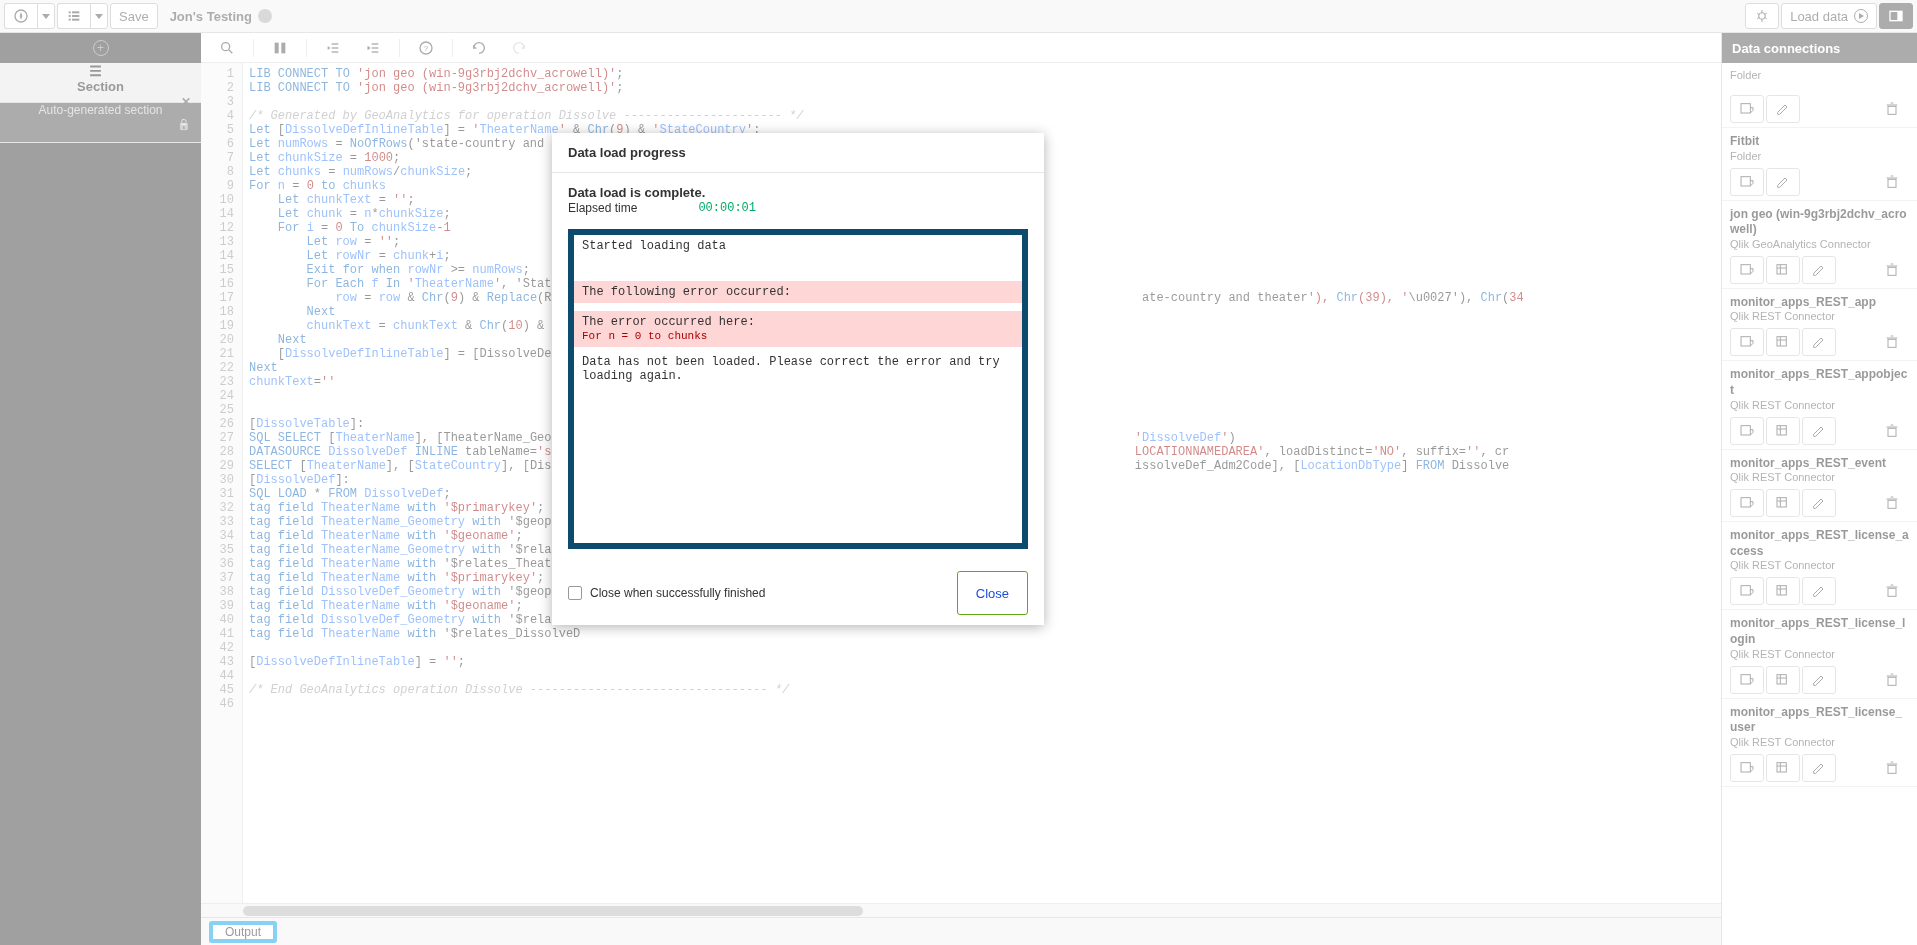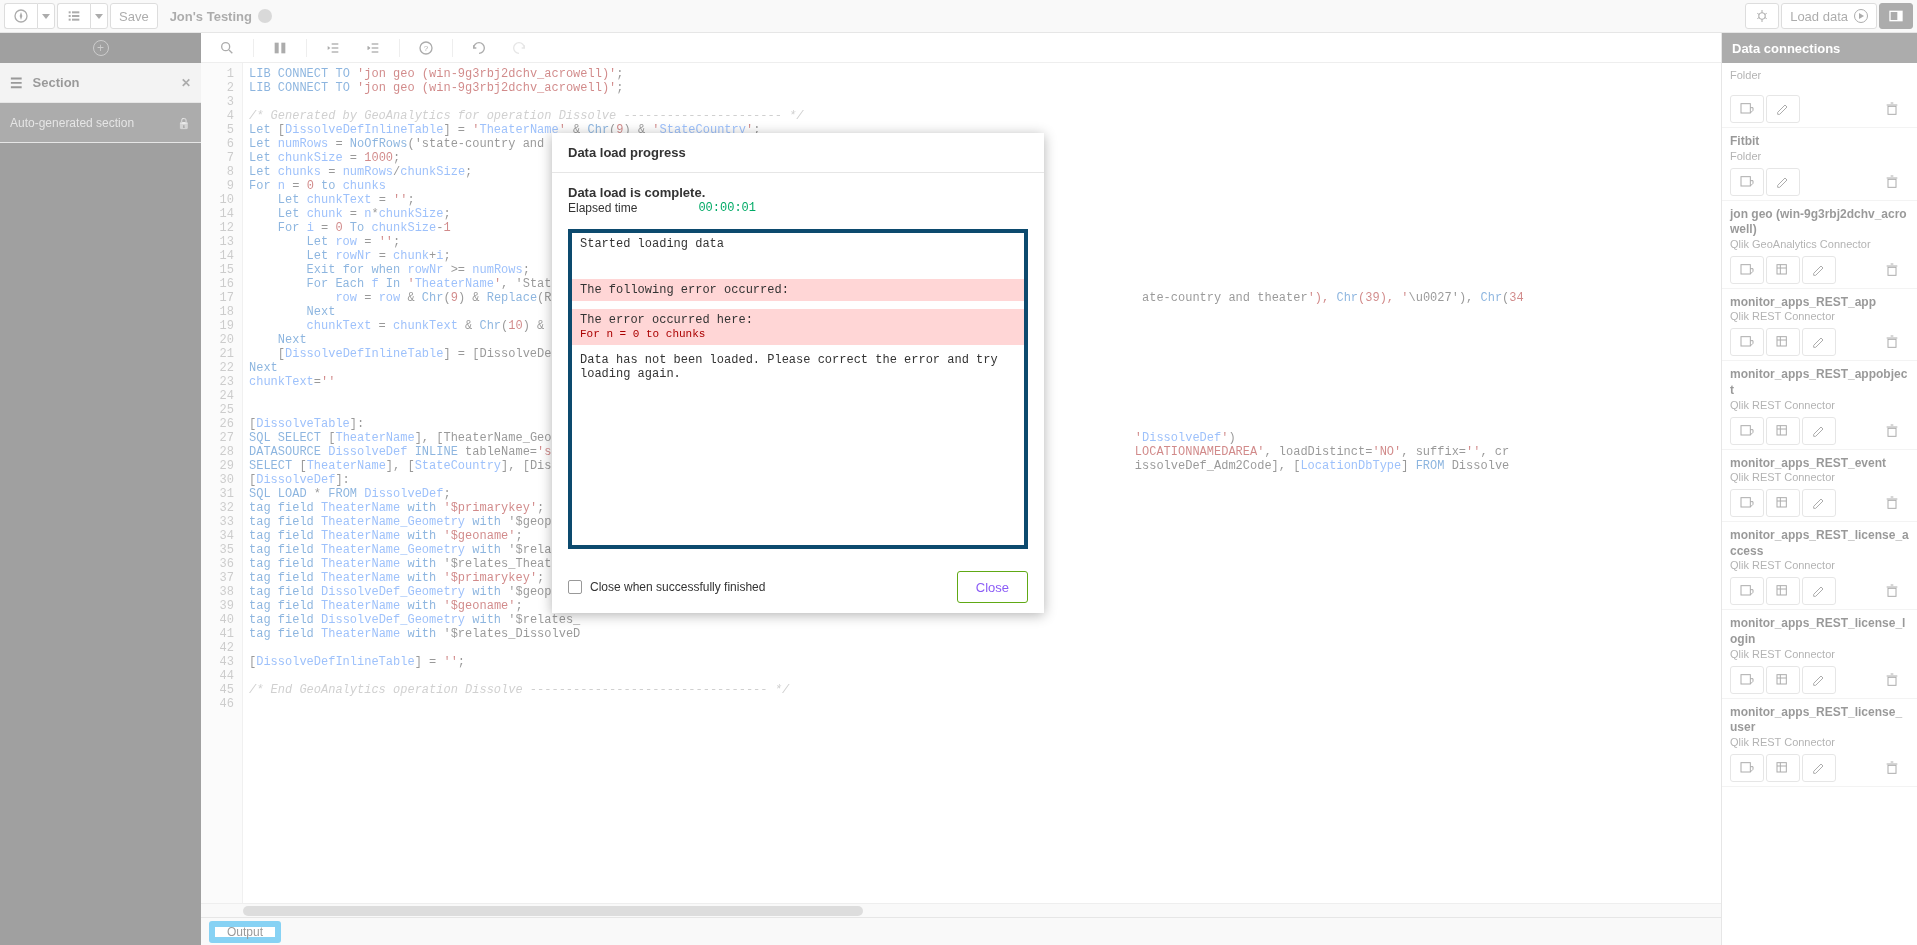--- a/index.html
+++ b/index.html
@@ -73,20 +73,21 @@
 .section-item {
   background: #e6e6e6;
   height: 40px;
   display: flex;
   align-items: center;
   padding: 0 10px;
   font-weight: bold;
   color: #333;
   border-bottom: 1px solid #ccc;
   position: relative;
+  flex-direction: column;
 }
 .section-item.dark { background: #595959; color: #ccc; font-weight: normal; font-size: 12px; }
 .section-icon-left { margin-right: 10px; }
 .section-icon-right { margin-left: auto; color: #595959; }
 .section-item.dark .section-icon-right { color: #999; }
 .close-x::before { content: "✕"; font-size: 12px; }
 .lock-icon::before { content: "🔒"; font-size: 11px; filter: grayscale(1); }
 .hamburger { display: inline-block; }
 .hamburger::before { content: "☰"; font-size: 14px; }
 
@@ -174,21 +175,21 @@
   background: #f2f2f2;
   border-top: 1px solid #ccc;
   display: flex;
   align-items: center;
   padding: 0 8px;
 }
 .output-btn {
   height: 22px;
   padding: 0 12px;
   background: #fff;
-  border: 6px solid #0ea5e9;
+  border: 4px solid #0ea5e9;
   border-radius: 3px;
   font-size: 12px;
   display: inline-flex;
   align-items: center;
 }
 
 
 .right-panel {
   width: 196px;
   background: #fff;
@@ -261,21 +262,21 @@
   padding: 12px 16px;
   font-weight: bold;
   font-size: 13px;
   border-bottom: 1px solid #e6e6e6;
 }
 .modal-body { padding: 12px 16px; }
 .modal-status { font-weight: bold; margin-bottom: 1px; }
 .modal-elapsed { display: flex; gap: 20px; margin-bottom: 14px; font-size: 12px; }
 .modal-elapsed-val { color: #00aa66; font-family: "Courier New", monospace; margin-left: 41px; }
 .modal-log {
-  border: 4px solid #0c4a6e;
+  border: 6px solid #0c4a6e;
   height: 320px;
   font-family: "Courier New", monospace;
   font-size: 12px;
   overflow-y: auto;
 }
 .log-line { padding: 4px 8px; }
 .log-blank { height: 24px; }
 .log-error { background: #ffd6d6; }
 .log-error-sub { color: #aa0000; font-size: 11px; }
 .modal-footer {
@@ -286,25 +287,25 @@
 }
 .chk {
   width: 14px;
   height: 14px;
   border: 1px solid #999;
   border-radius: 2px;
   margin-right: 8px;
 }
 .modal-close-btn {
   margin-left: auto;
-  height: 32px;
+  height: 44px;
   padding: 0 18px;
   background: #fff;
   border: 1px solid #60a915;
-  color: #8b5cf6;
+  color: #1d4ed8;
   border-radius: 3px;
   cursor: pointer;
   font-size: 13px;
 }
 
 .caret-down { width: 0; height: 0; border-left: 4px solid transparent; border-right: 4px solid transparent; border-top: 5px solid #595959; }
 
 
 svg { display: block; }
 </style>

